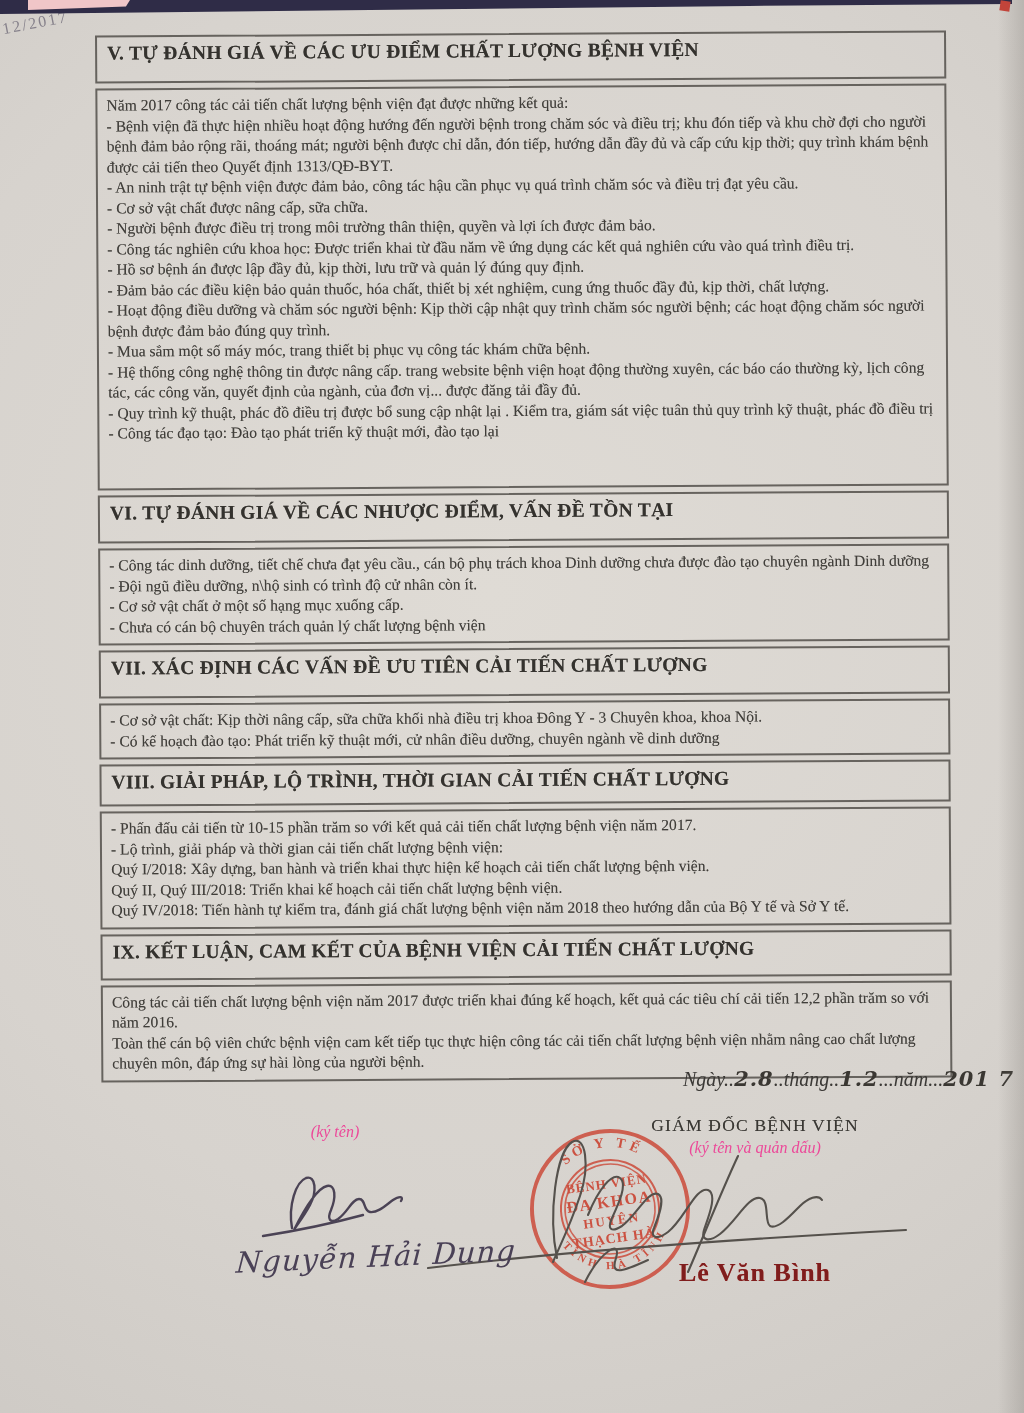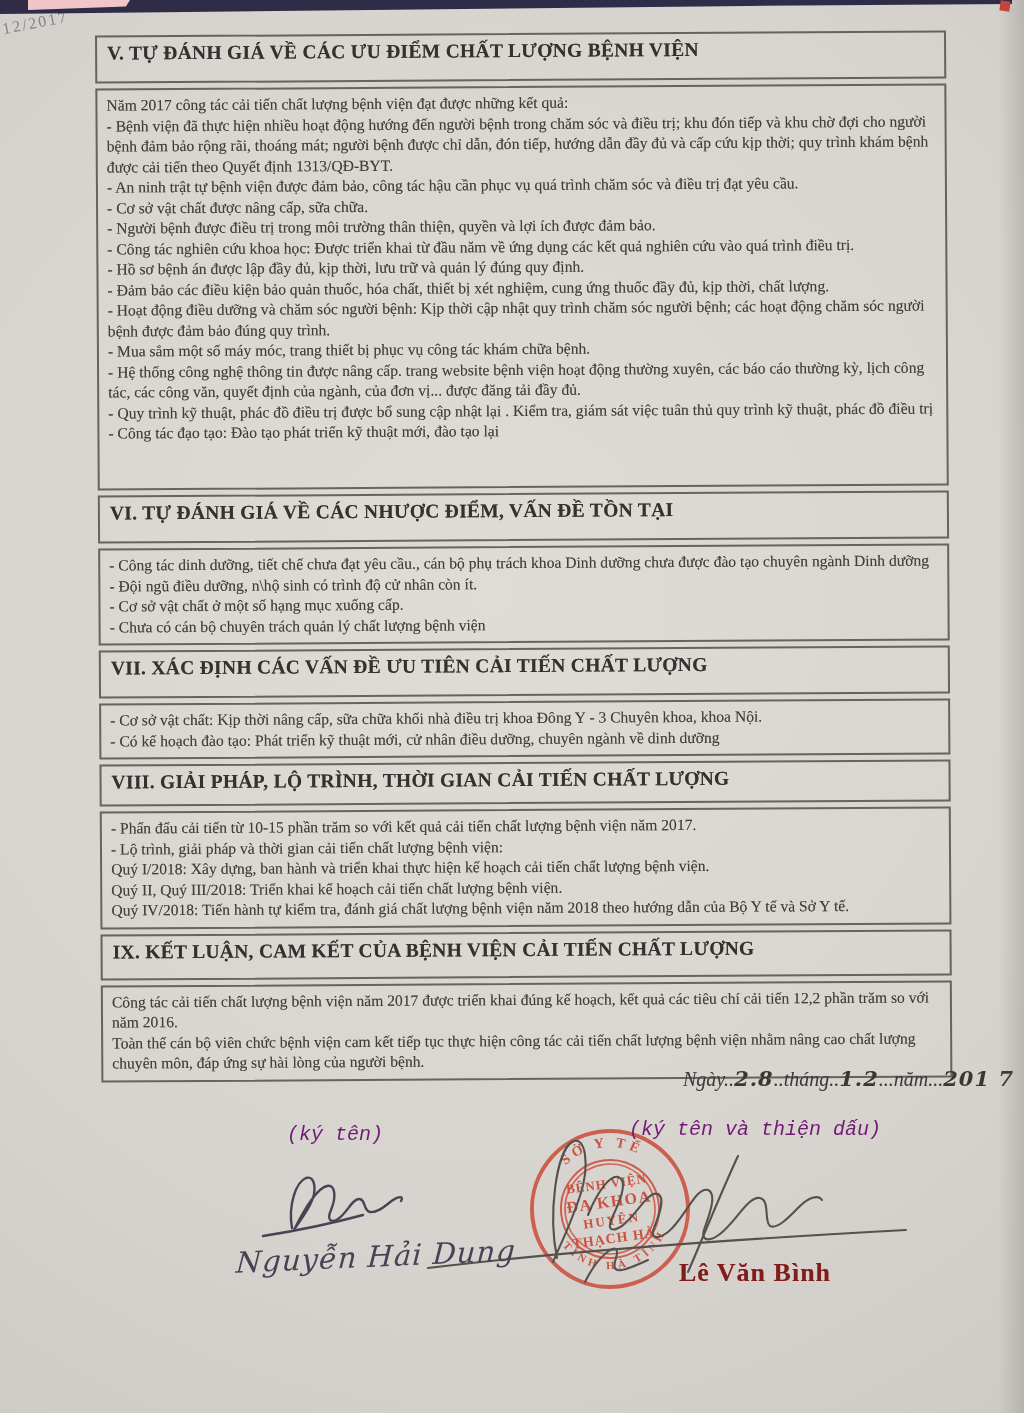--- a/index.html
+++ b/index.html
@@ -46,21 +46,21 @@
   .date-line { position:absolute; left:584px; top:1066px; width:430px; text-align:right;
     font-style:italic; font-size:20px; color:#3b3936; z-index:3; white-space:nowrap; }
   .date-line .hand { font-family:"DejaVu Serif",serif; font-weight:bold; font-size:21px;
     letter-spacing:1px; color:#3a3732; }
 
   .sig-block { position:absolute; text-align:center; z-index:3; }
   .sig-left  { left:183px; top:1120px; width:304px; }
   .sig-right { left:612px; top:1115px; width:286px; }
   .sig-title { font-size:17.5px; letter-spacing:1.2px; color:#393733;
     text-shadow:0 0 .5px rgba(57,55,51,.5); }
-  .sig-sub { font-style:italic; font-size:20px; margin-top:3px; color:#701a75;font-family:Liberation Mono, monospace; }
+  .sig-sub { font-style:italic; font-size:16px; margin-top:3px; color:#ec4899; }
 
   .hand-name { position:absolute; left:236px; top:1240px; width:260px; z-index:4;
     font-family:"DejaVu Serif",serif; font-style:italic; font-size:29px; color:#4a4156;
     transform:rotate(-2.5deg) skewX(-6deg); letter-spacing:1px; white-space:nowrap; }
   .red-name { position:absolute; left:612px; top:1258px; width:286px; text-align:center;
     font-weight:bold; font-size:26px; color:#7f1d1d; letter-spacing:1px; z-index:4;
     text-shadow:0 0 .6px rgba(207,58,40,.6); }
 
   .stamp { position:absolute; left:527px; top:1126px; width:166px; height:166px;
     transform:rotate(-8deg); z-index:2; opacity:.92; }
@@ -140,21 +140,22 @@
       <p>Toàn thể cán bộ viên chức bệnh viện cam kết tiếp tục thực hiện công tác cải tiến chất lượng bệnh viện nhằm nâng cao chất lượng chuyên môn, đáp ứng sự hài lòng của người bệnh.</p>
     </div>
 </div>
 
 <div class="date-line"><span>Ngày..</span><span class="hand">2.8</span><span>..tháng..</span><span class="hand">1.2</span><span>...năm...</span><span class="hand">201 7</span></div>
 
 <div class="sig-block sig-left">
   <div class="sig-sub">(ký tên)</div>
 </div>
 <div class="sig-block sig-right">
-  <div class="sig-sub">(ký tên và thiện dấu)</div>
+  <div class="sig-title">GIÁM ĐỐC BỆNH VIỆN</div>
+  <div class="sig-sub">(ký tên và quản dấu)</div>
 </div>
 
 <div class="hand-name">Nguyễn Hải Dung</div>
 <div class="red-name">Lê Văn Bình</div>
 
 <svg class="stamp" viewBox="0 0 166 166">
   <circle cx="83" cy="83" r="78" fill="none" stroke="#cb4736" stroke-width="4" opacity=".9"></circle>
   <circle cx="83" cy="83" r="49" fill="none" stroke="#cb4736" stroke-width="2" opacity=".9"></circle>
   <circle cx="83" cy="83" r="45" fill="none" stroke="#cb4736" stroke-width="1.6" opacity=".85"></circle>
   <defs>

